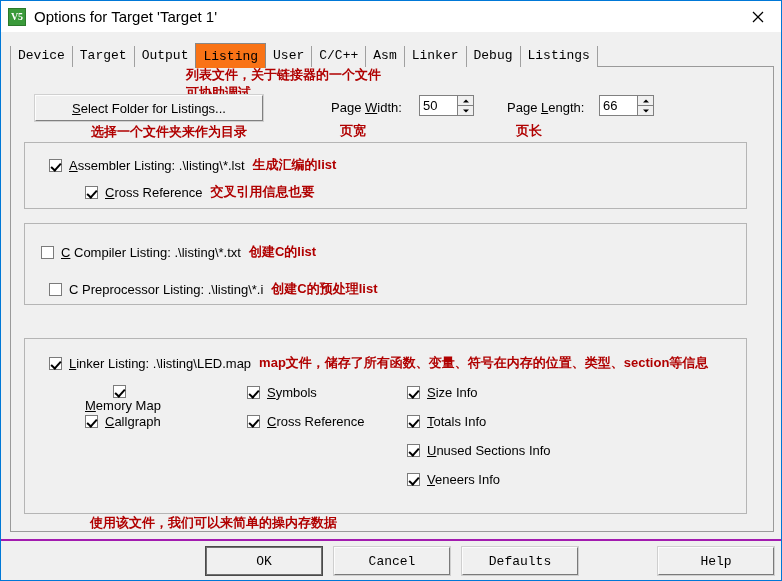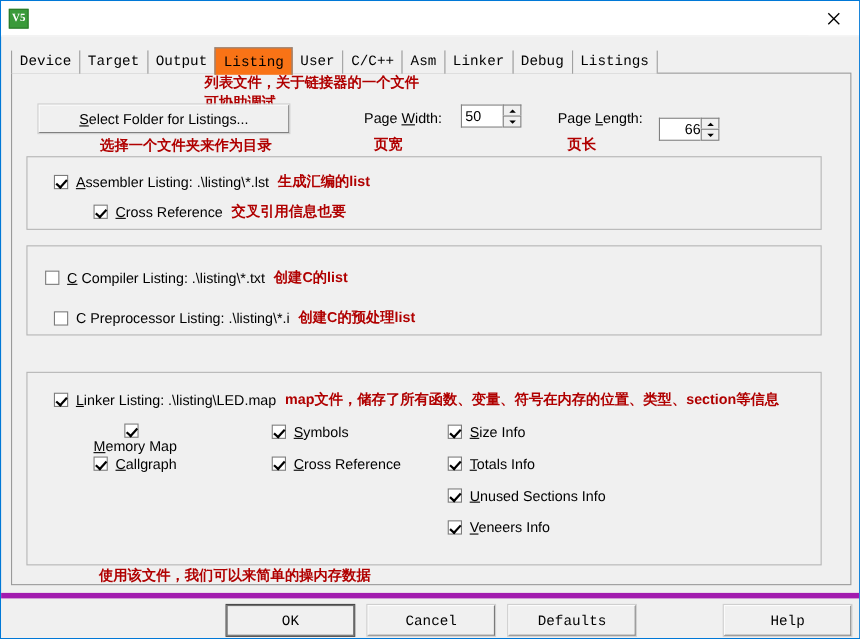--- a/index.html
+++ b/index.html
@@ -200,21 +200,21 @@
     color: #000;
   }
   .gap-red { margin-left: 8px; }
 
   
   #bottombar {
     position: absolute;
     left: 0; top: 538px;
     width: 782px; height: 43px;
     background: #f0f0f0;
-    border-top: 5px solid #a21caf;
+    border-top: 2px solid #a21caf;
   }
   #btn-ok {
     position: absolute; left: 205px; top: 6px;
     width: 116px; height: 28px;
     border: 1px solid #707070;
     outline: 1px solid #4a4a4a;
     background: #f0f0f0;
     font-family: "Liberation Mono", monospace;
     font-size: 13px;
     display: flex; align-items: center; justify-content: center;
@@ -253,20 +253,21 @@
 </style>
 </head>
 <body>
 
 <div id="window">
 
   <div id="titlebar">
     <div id="app-icon">
       <span class="glyph">V5</span>
     </div>
+    <div id="title-text">Options for Target 'Target 1'</div>
     <div id="close-btn">
       <svg width="12" height="12" viewBox="0 0 12 12">
         <line x1="1" y1="1" x2="11" y2="11" stroke="#000" stroke-width="1.2"></line>
         <line x1="11" y1="1" x2="1" y2="11" stroke="#000" stroke-width="1.2"></line>
       </svg>
     </div>
   </div>
 
   <div id="tabstrip">
       <div class="tab">Device</div>
@@ -299,21 +300,21 @@
       <div class="spin-btns">
         <div class="spin-b up"></div>
         <div class="spin-b down"></div>
       </div>
     </div>
     <div class="ann-abs red" style="left:329px; top:55px; font-size:13px;">页宽</div>
 
     <div class="fld-label" style="left:496px; top:33px;">
       <span id="pl-pre">Page </span><u id="pl-key">L</u><span id="pl-post">ength:</span>
     </div>
-    <div class="spin-wrap" style="position:absolute; left:588px; top:40px;text-align:right;">
+    <div class="spin-wrap" style="position:absolute; left:588px; top:28px;">
       <div class="spin-edit">66</div>
       <div class="spin-btns">
         <div class="spin-b up"></div>
         <div class="spin-b down"></div>
       </div>
     </div>
     <div class="ann-abs red" style="left:505px; top:55px; font-size:13px;">页长</div>
 
     <div class="groupbox" style="left:13px; top:75px; width:723px; height:67px;">
 

